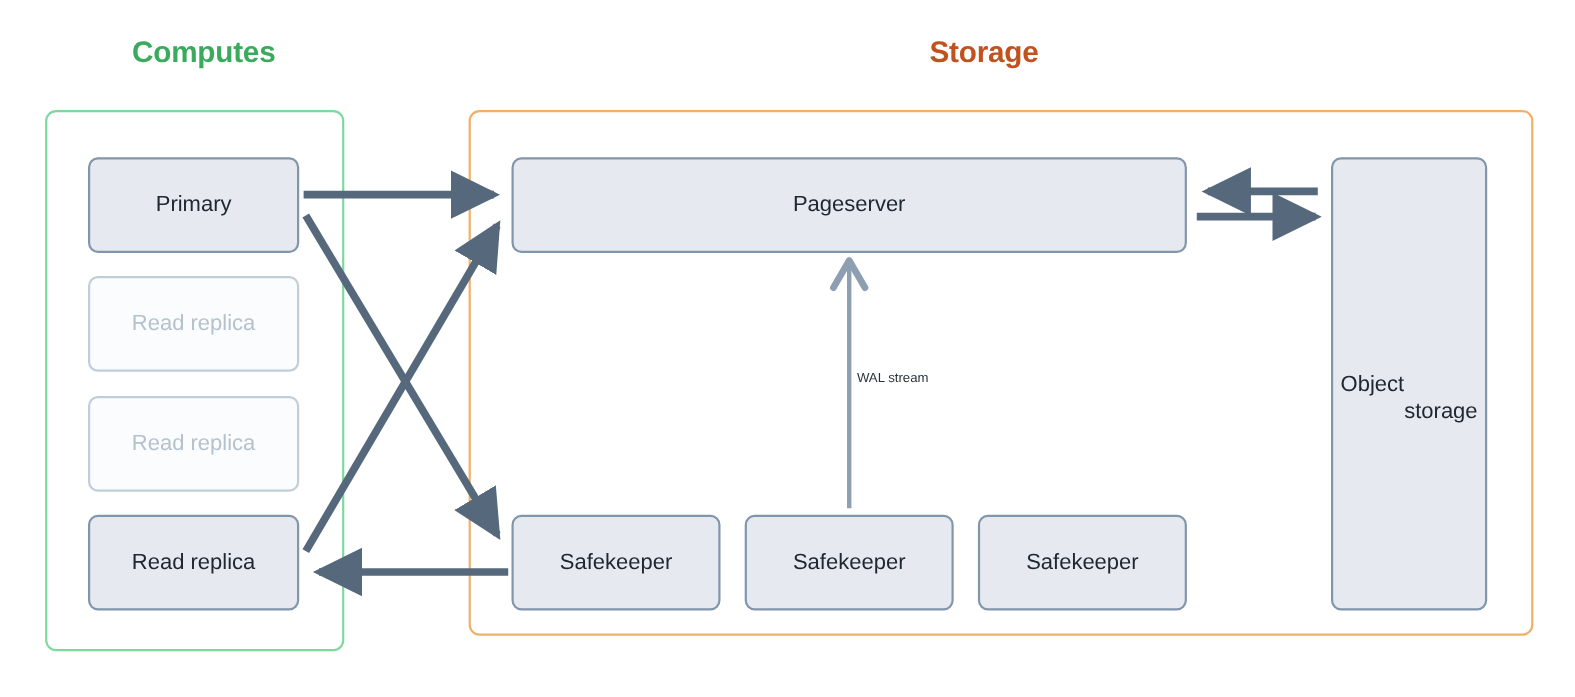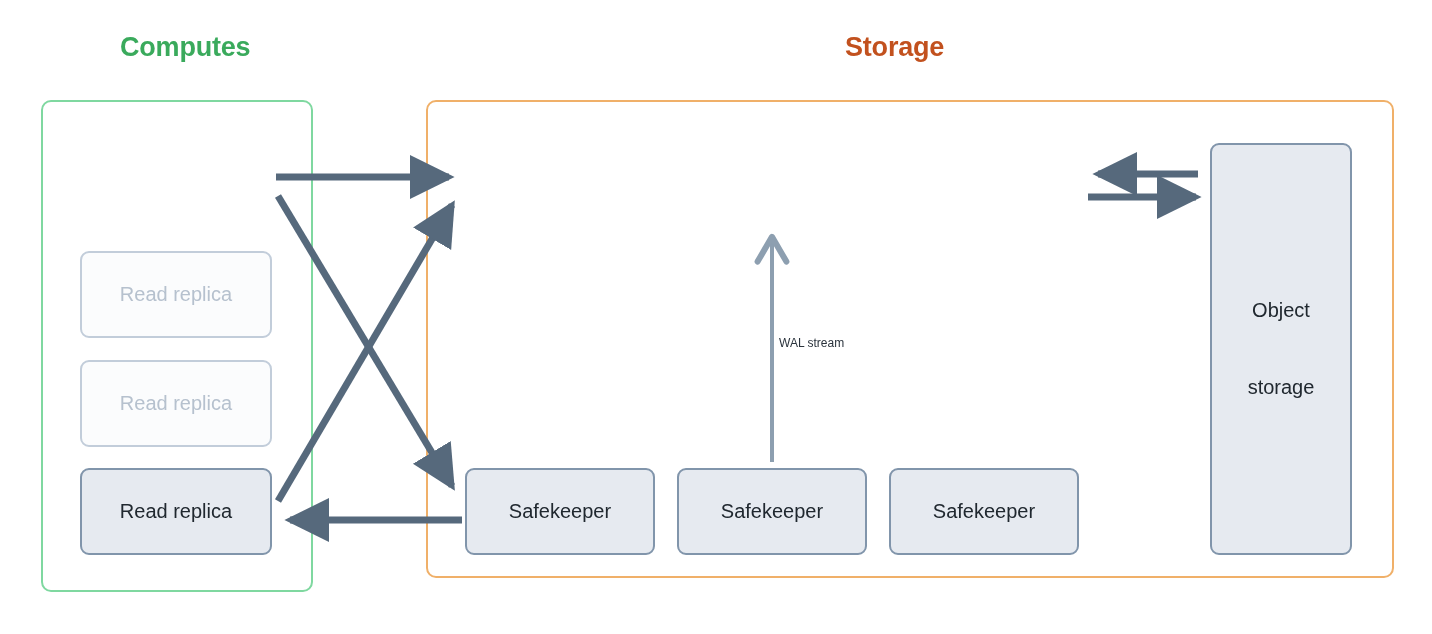--- a/index.html
+++ b/index.html
@@ -81,21 +81,21 @@
   .node-primary      { left: 80px;  top: 143px; width: 192px; height: 87px; }
   .node-replica-1    { left: 80px;  top: 251px; width: 192px; height: 87px; }
   .node-replica-2    { left: 80px;  top: 360px; width: 192px; height: 87px; }
   .node-replica-3    { left: 80px;  top: 468px; width: 192px; height: 87px; }
   .node-pageserver   { left: 465px; top: 143px; width: 614px; height: 87px; }
   .node-safekeeper-1 { left: 465px; top: 468px; width: 190px; height: 87px; }
   .node-safekeeper-2 { left: 677px; top: 468px; width: 190px; height: 87px; }
   .node-safekeeper-3 { left: 889px; top: 468px; width: 190px; height: 87px; }
   .node-objectstore  {
     left: 1210px; top: 143px; width: 142px; height: 412px;
-    flex-direction: column;
+    flex-direction: row;
     justify-content: center;
   }
   .node-objectstore .line-a { display: block; }
   .node-objectstore .line-b { display: block; margin-top: 50px; }
   
   #wires {
     position: absolute;
     left: 0; top: 0;
     width: 1432px;
     height: 634px;
@@ -141,24 +141,26 @@
 
     <line x1="1198" y1="174" x2="1098" y2="174" stroke="#56697C" stroke-width="7" marker-end="url(#ah-thick)"></line>
 
     <line x1="1088" y1="197" x2="1196" y2="197" stroke="#56697C" stroke-width="7" marker-end="url(#ah-thick)"></line>
 
     <line x1="772" y1="462" x2="772" y2="236" stroke="#8D9FB0" stroke-width="4" marker-end="url(#ah-thin)"></line>
   </svg>
 
   <div class="edge-label label-wal">WAL stream</div>
 
+  <div class="node node-primary">Primary</div>
   <div class="node dim node-replica-1">Read replica</div>
   <div class="node dim node-replica-2">Read replica</div>
   <div class="node node-replica-3">Read replica</div>
 
+  <div class="node node-pageserver">Pageserver</div>
   <div class="node node-safekeeper-1">Safekeeper</div>
   <div class="node node-safekeeper-2">Safekeeper</div>
   <div class="node node-safekeeper-3">Safekeeper</div>
 
   <div class="node node-objectstore">
     <span class="line-a">Object</span>
     <span class="line-b">storage</span>
   </div>
 
 </div>

